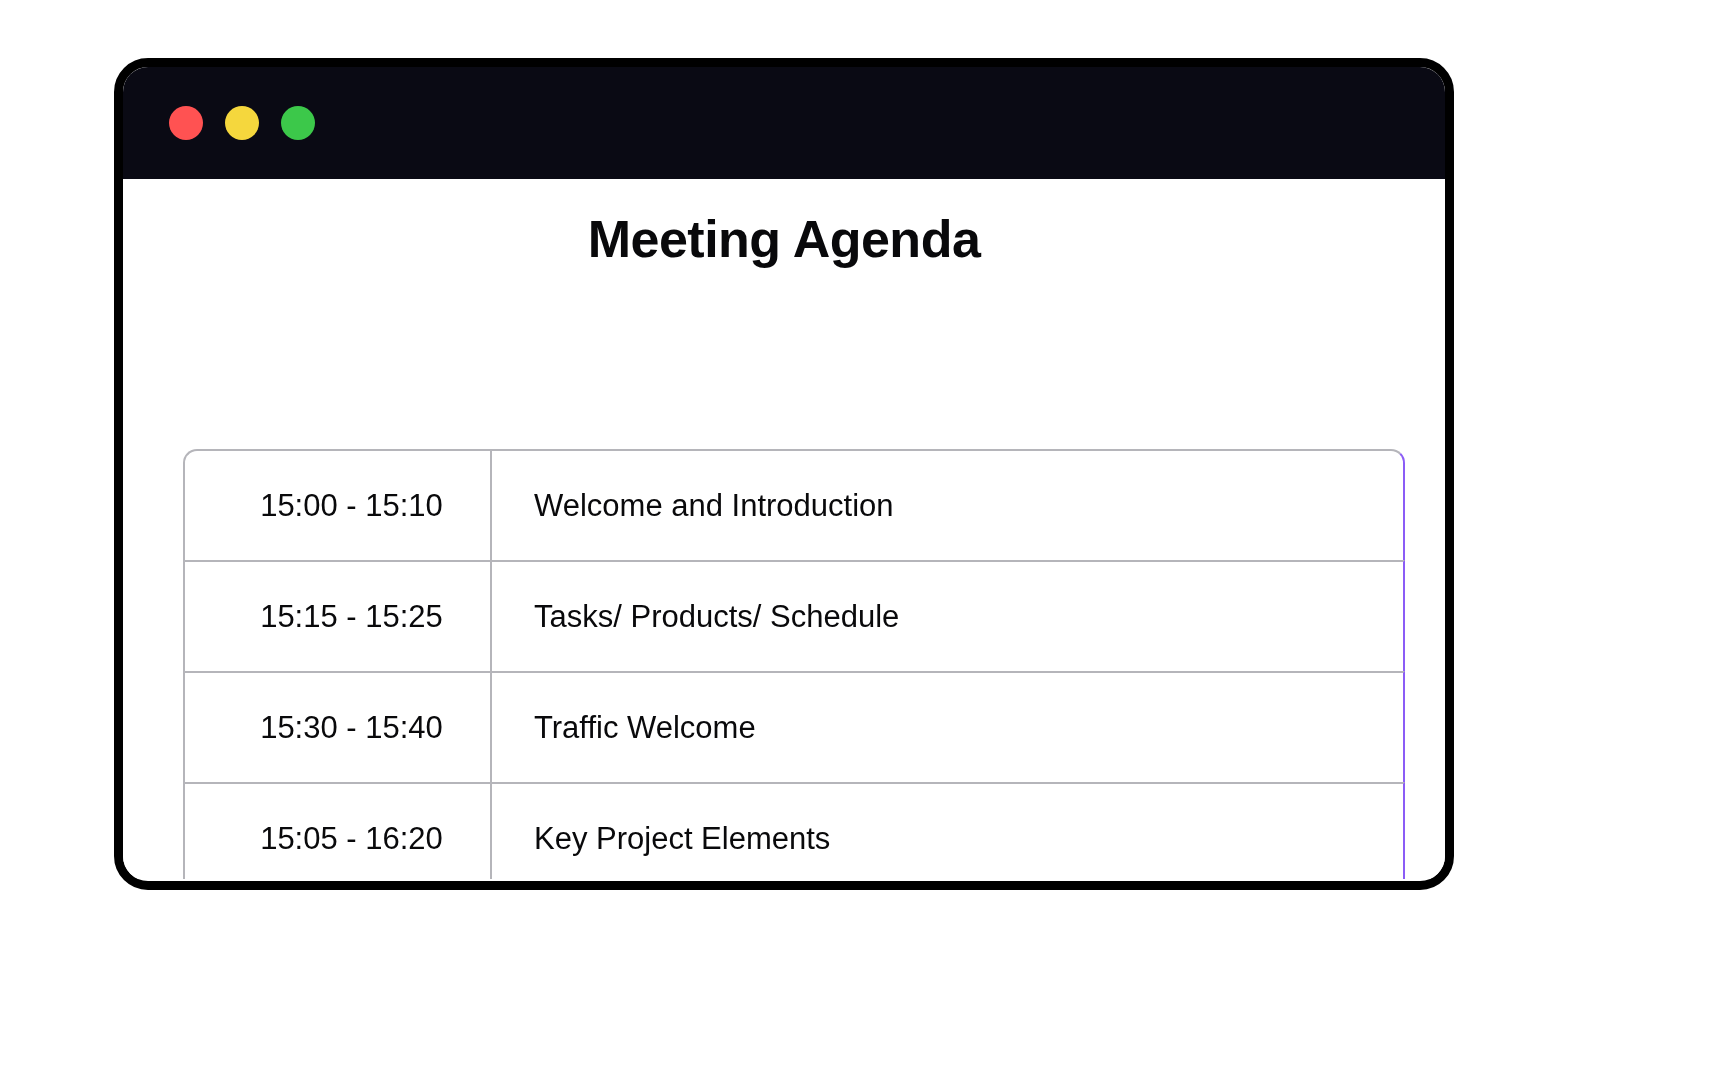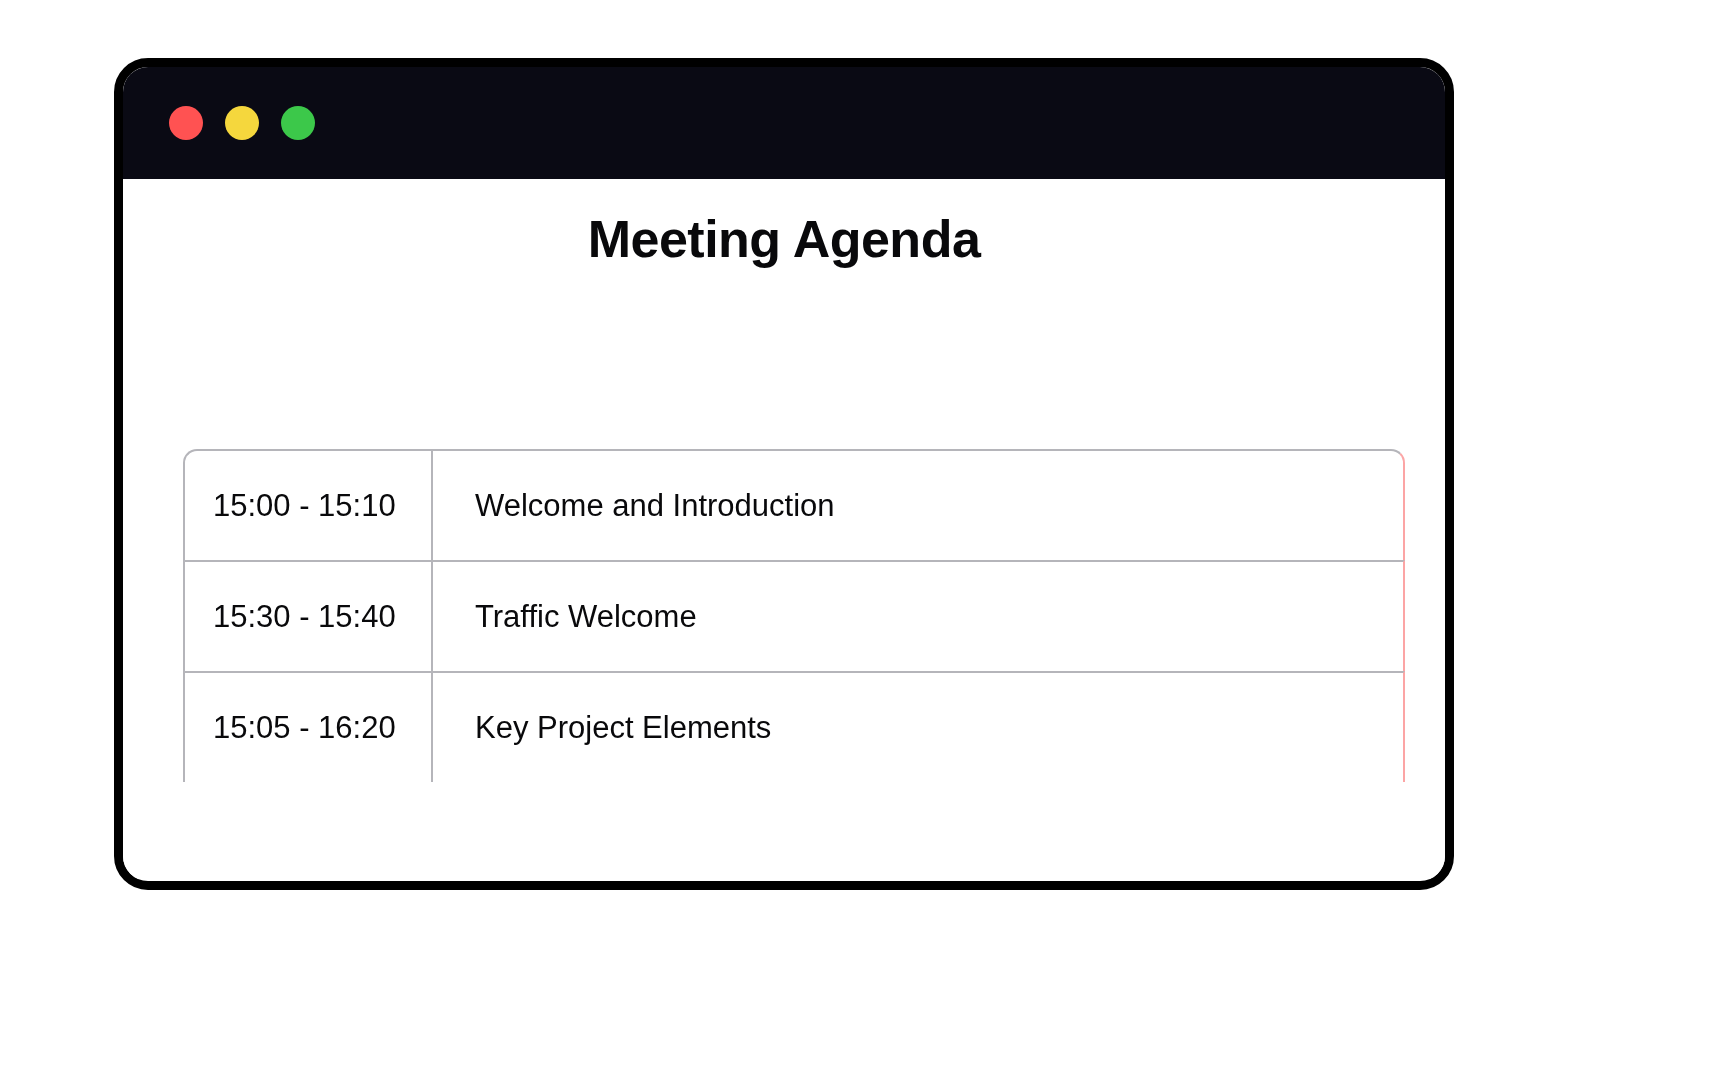--- a/index.html
+++ b/index.html
@@ -86,31 +86,31 @@
     border-left: 2px solid #b5b5ba;
     height: 111px;
     vertical-align: middle;
     font-size: 31px;
     color: #09090b;
     font-weight: 400;
     line-height: 1.2;
   }
 
   .agenda-table tr > td:last-child {
-    border-right: 2px solid #fca5a5;
+    border-right: 2px solid #8b5cf6;
   }
 
   .agenda-table tr:first-child > td:first-child {
     border-top-left-radius: 14px;
   }
   .agenda-table tr:first-child > td:last-child {
     border-top-right-radius: 14px;
   }
 
-  .col-time { width: 248px; padding-left: 28px; }
+  .col-time { width: 307px; padding-left: 28px; text-align: center; }
   .col-topic { padding-left: 42px; }
 </style>
 </head>
 <body>
 
 <div id="stage">
 
   <div class="window">
 
     <div class="titlebar">
@@ -125,20 +125,24 @@
 
       <div class="table-wrap">
         <table class="agenda-table">
           <tbody>
 
             <tr>
               <td class="col-time">15:00 - 15:10</td>
               <td class="col-topic">Welcome and Introduction</td>
             </tr>
 
+            <tr>
+              <td class="col-time">15:15 - 15:25</td>
+              <td class="col-topic">Tasks/ Products/ Schedule</td>
+            </tr>
 
             <tr>
               <td class="col-time">15:30 - 15:40</td>
               <td class="col-topic">Traffic Welcome</td>
             </tr>
 
             <tr>
               <td class="col-time">15:05 - 16:20</td>
               <td class="col-topic">Key Project Elements</td>
             </tr>

